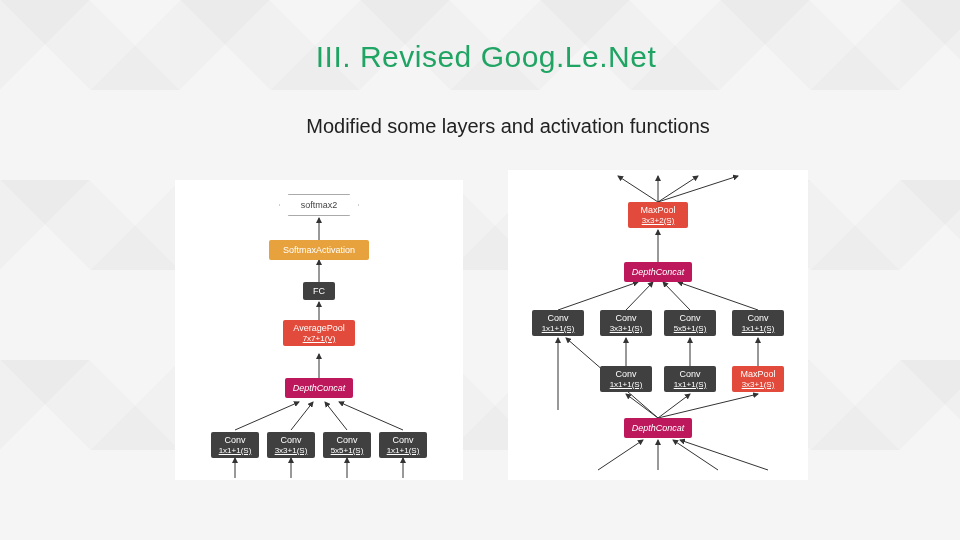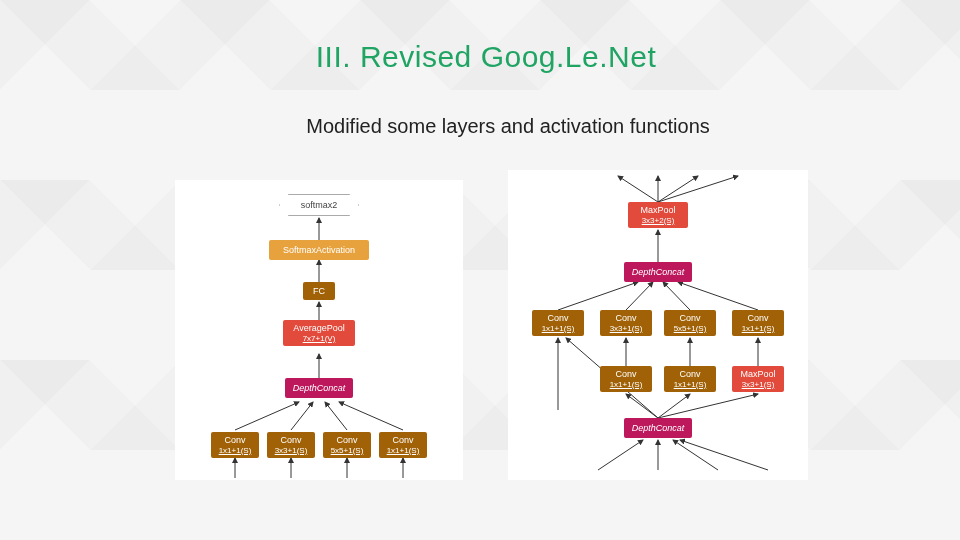--- a/index.html
+++ b/index.html
@@ -17,21 +17,21 @@
   .slide { position: relative; width: 100%; height: 100%; }
   .title { position: absolute; top: 40px; width: 100%; text-align: center; font-size: 30px; color: #1fa463; font-weight: 400; letter-spacing: 0.5px; padding-left: 12px; }
   .subtitle { position: absolute; top: 115px; width: 100%; text-align: center; font-size: 20px; color: #222; margin-left: 28px; }
   .panel { position: absolute; background: #fff; }
   .panel.left  { left: 175px; top: 180px; width: 288px; height: 300px; }
   .panel.right { left: 508px; top: 170px; width: 300px; height: 310px; }
 
   .node { position: absolute; color: #fff; text-align: center; font-size: 9px; line-height: 1.15; border-radius: 2px; padding: 2px 2px; display: flex; flex-direction: column; justify-content: center; align-items: center; }
   .node .l1 { font-size: 9px; }
   .node .l2 { font-size: 8px; text-decoration: underline; }
-  .blue   { background: #a16207; }
+  .blue   { background: #404040; }
   .green  { background: #be185d; font-style: italic; }
   .red    { background: #e24a3b; text-align: center; }
   .orange { background: #e8a23d; }
   .hex    { background: #fff; color: #444; border: 1px solid #aaa; clip-path: polygon(12% 0, 88% 0, 100% 50%, 88% 100%, 12% 100%, 0 50%); font-size: 10px; text-align: center; }
 
   svg.arrows { position: absolute; inset: 0; width: 100%; height: 100%; pointer-events: none; }
 </style>
 </head>
 <body>
 

